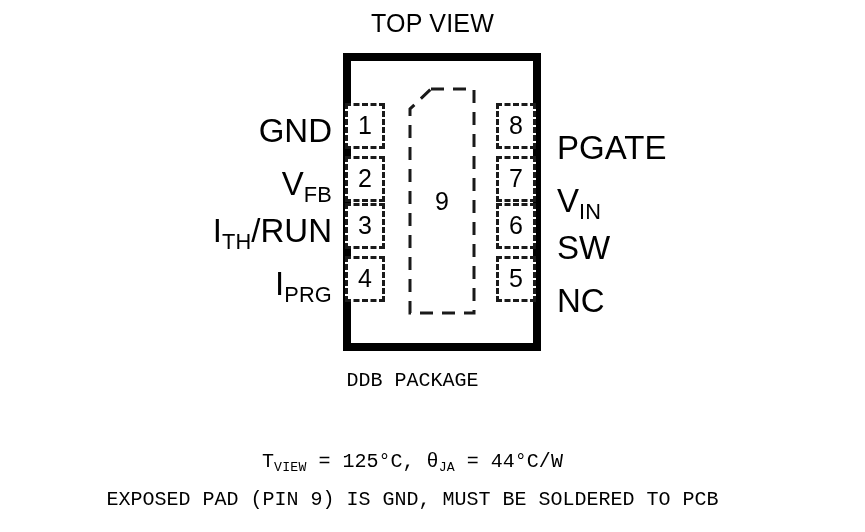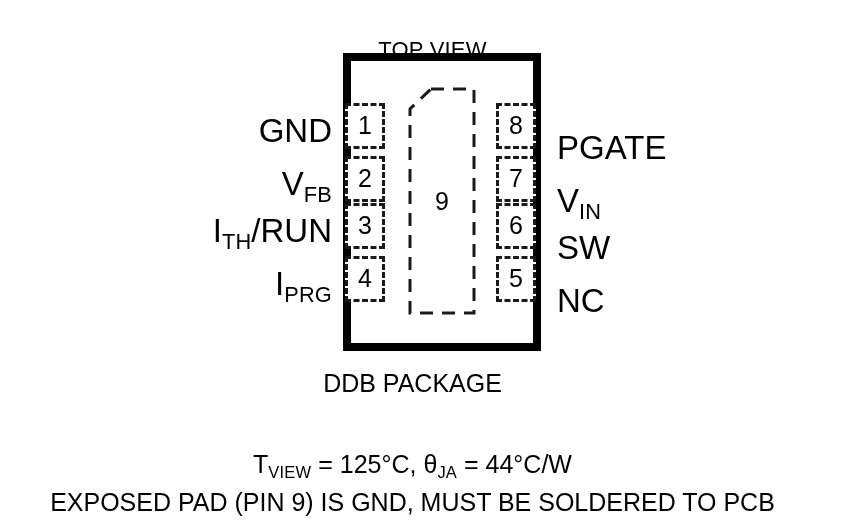--- a/index.html
+++ b/index.html
@@ -21,24 +21,23 @@
     inset: 0;
   }
 
   
   .title {
     position: absolute;
     left: 0;
     top: 9px;
     width: 865px;
     text-align: center;
-    font-size: 22px;
+    font-size: 25px;
     letter-spacing: 0.2px;
     white-space: nowrap;
-    margin-top: 28px;
   }
 
   
   .pkg-body {
     position: absolute;
     left: 343px;
     top: 53px;
     width: 198px;
     height: 298px;
     box-sizing: border-box;
@@ -130,23 +129,24 @@
   .lbl-row2 { top: 167px; }
   .lbl-row3 { top: 214px; }
   .lbl-row4 { top: 267px; }
 
   
   .caption {
     position: absolute;
     left: 0;
     width: 825px;
     text-align: center;
-    font-size: 25px;
+    font-size: 20px;
     line-height: 1;
     white-space: nowrap;
+    font-family: Liberation Mono, monospace;
   }
   .caption sub {
     font-size: 0.66em;
     vertical-align: baseline;
     position: relative;
     top: 0.30em;
     letter-spacing: 0.2px;
   }
   .cap-1 { top: 371px; }
   .cap-2 { top: 404px; }

